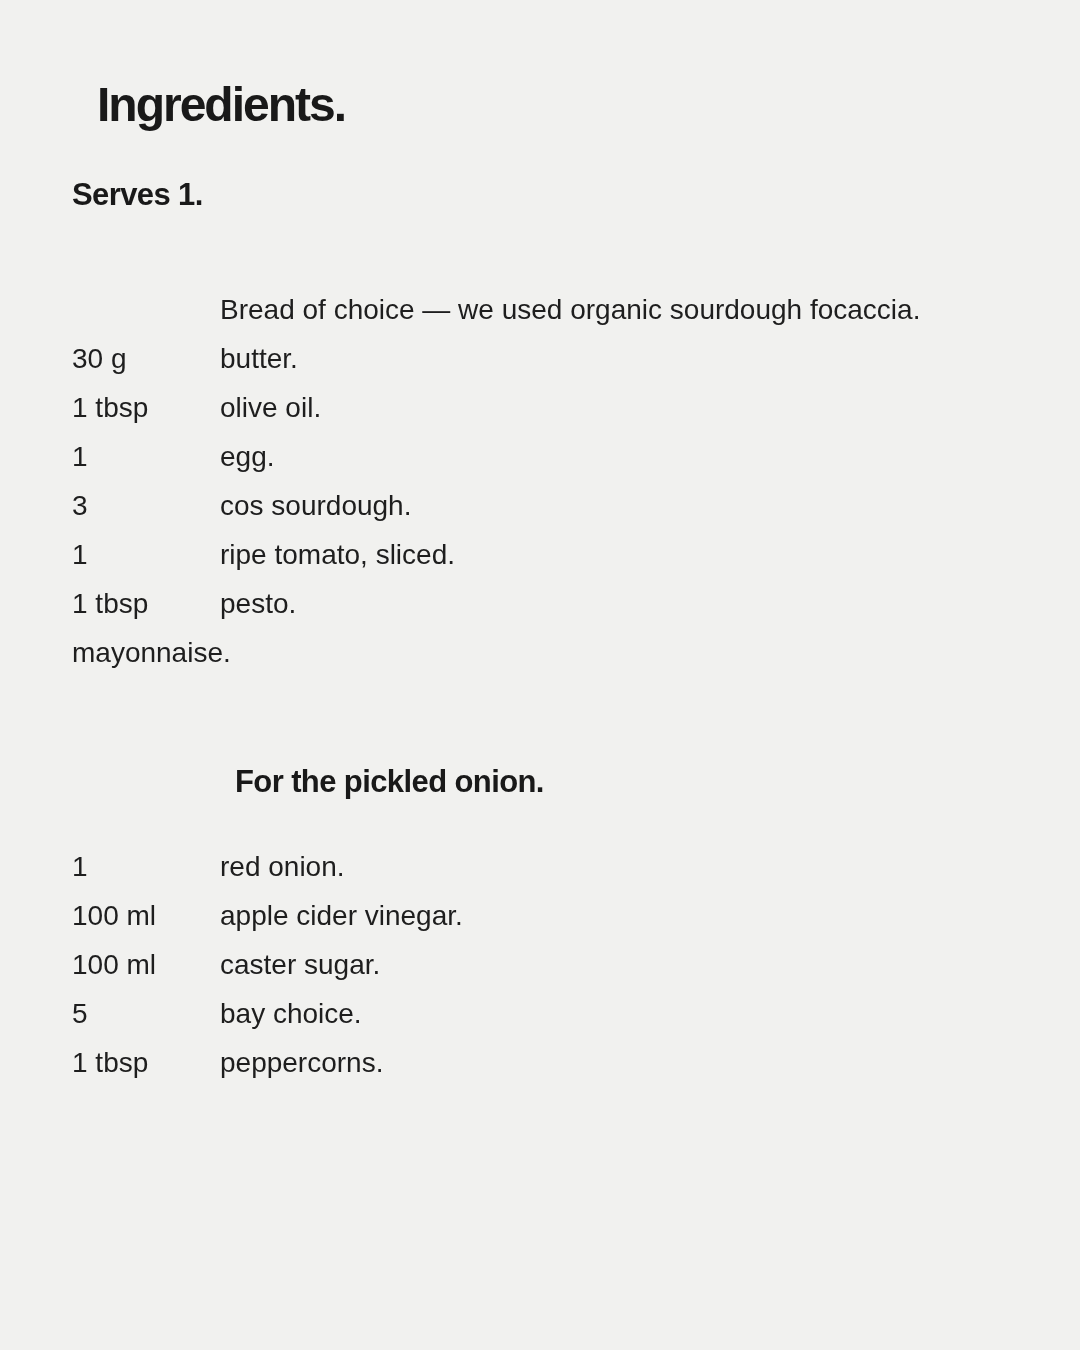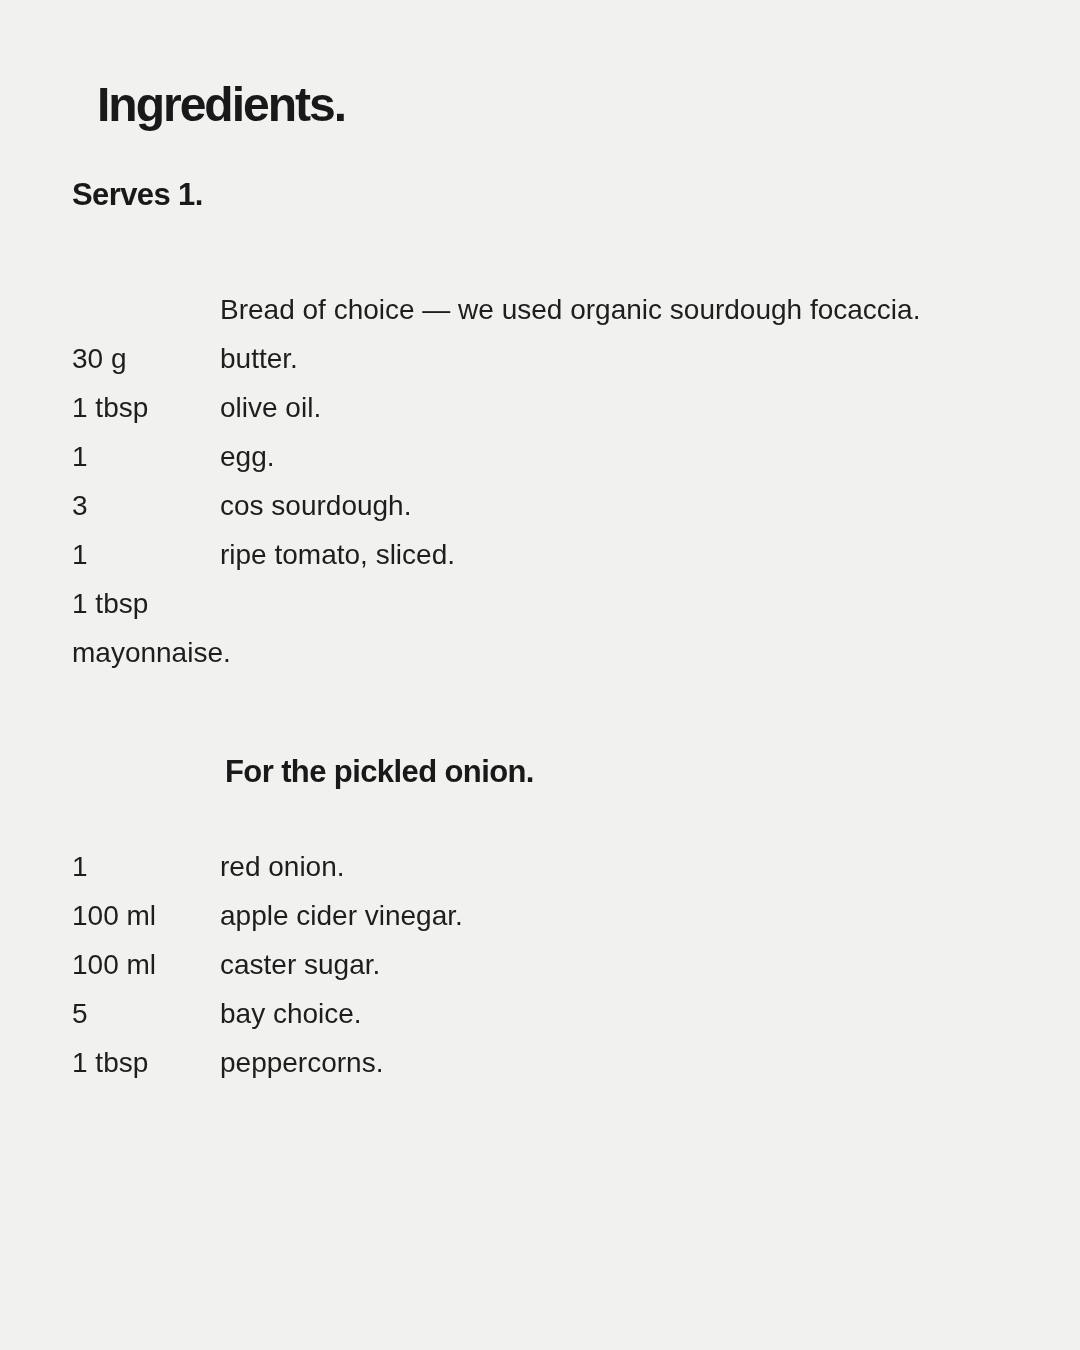--- a/index.html
+++ b/index.html
@@ -58,21 +58,21 @@
     flex: 0 0 148px;
     white-space: nowrap;
   }
   .name {
     flex: 1 1 auto;
   }
   .sub-heading {
     position: absolute;
     left: 220px;
     top: 751px;
-    margin: 5px;
+    margin: 15px;
     font-size: 31px;
     font-weight: bold;
     line-height: 1;
     letter-spacing: -0.6px;
     color: var(--heading-color, #191919);
   }
 </style>
 </head>
 <body>
 
@@ -108,20 +108,21 @@
     <span class="name">cos sourdough.</span>
   </div>
 
   <div class="row">
     <span class="qty">1</span>
     <span class="name">ripe tomato, sliced.</span>
   </div>
 
   <div class="row">
     <span class="qty">1 tbsp</span>
+    <span class="name">pesto.</span>
   </div>
 
   <div class="row">
     <span class="name">mayonnaise.</span>
   </div>
 </div>
 
   <h3 class="sub-heading">For the pickled onion.</h3>
 
   <div class="ingredient-list pickled">

